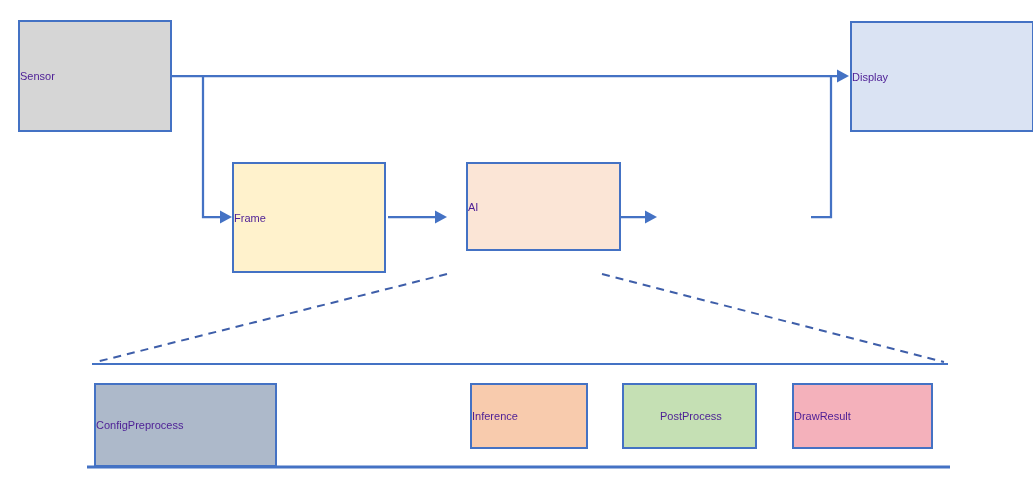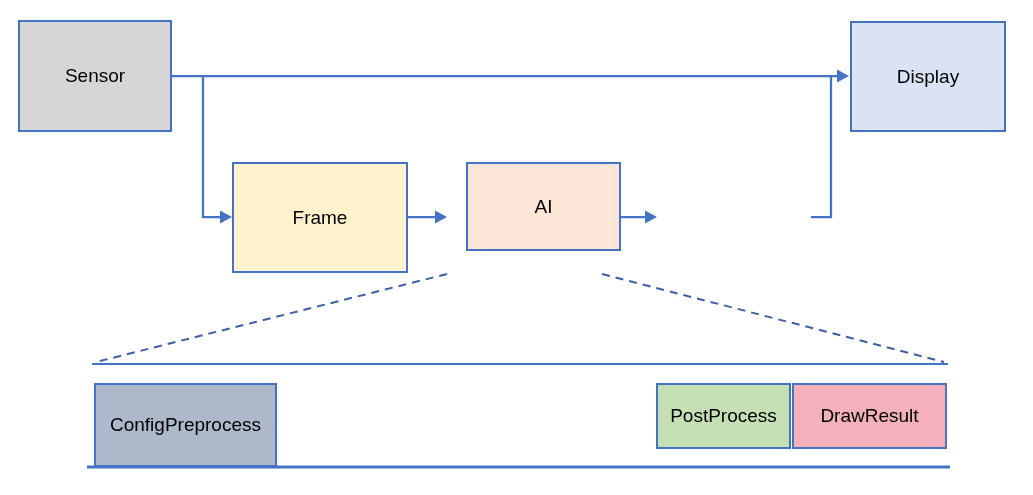--- a/index.html
+++ b/index.html
@@ -20,40 +20,39 @@
     left: 0;
     top: 0;
     pointer-events: none;
   }
   .node {
     position: absolute;
     border: 2px solid #4472C4;
     box-sizing: border-box;
     display: flex;
     align-items: center;
-    justify-content: center;
-    color: #000000;
-    font-size: 19px;
+    color: #4c1d95;
+    font-size: 11px;
   }
   .node .label {
     white-space: nowrap;
   }
   
   .n-sensor   { left: 18px;  top: 20px;  width: 154px; height: 112px; }
-  .n-display  { left: 850px; top: 21px;  width: 156px; height: 111px; }
+  .n-display  { left: 850px; top: 21px;  width: 184px; height: 111px; }
   
-  .n-frame    { left: 232px; top: 162px; width: 176px; height: 111px; }
+  .n-frame    { left: 232px; top: 162px; width: 154px; height: 111px; }
   .n-ai       { left: 466px; top: 162px; width: 155px; height: 89px; }
   .n-osd      { left: 657px; top: 162px; width: 154px; height: 111px; }
   
   .n-config   { left: 94px;  top: 383px; width: 183px; height: 84px; }
   .n-pre      { left: 310px; top: 383px; width: 127px; height: 66px; }
   .n-inf      { left: 470px; top: 383px; width: 118px; height: 66px; }
-  .n-post     { left: 656px; top: 383px; width: 135px; height: 66px; }
-  .n-draw     { left: 792px; top: 383px; width: 155px; height: 66px; }
+  .n-post     { left: 622px; top: 383px; width: 135px; height: 66px; padding-left: 36px; }
+  .n-draw     { left: 792px; top: 383px; width: 141px; height: 66px; }
 </style>
 </head>
 <body>
 
 <div class="canvas">
 
   <svg class="connectors" width="1033" height="495" viewBox="0 0 1033 495">
 
     <g fill="none" stroke-width="2.25" stroke="#4472C4">
       <path d="M172,76 H838"></path>
@@ -91,20 +90,23 @@
   <div class="node n-frame" style="background-color: rgb(255, 242, 204);">
     <span class="label">Frame</span>
   </div>
   <div class="node n-ai" style="background-color: rgb(251, 229, 214);">
     <span class="label">AI</span>
   </div>
 
   <div class="node n-config" style="background-color: rgb(173, 185, 202);">
     <span class="label">ConfigPreprocess</span>
   </div>
+  <div class="node n-inf" style="background-color: rgb(248, 203, 173);">
+    <span class="label">Inference</span>
+  </div>
   <div class="node n-post" style="background-color: rgb(197, 224, 180);">
     <span class="label">PostProcess</span>
   </div>
   <div class="node n-draw" style="background-color: rgb(244, 177, 187);">
     <span class="label">DrawResult</span>
   </div>
 
 </div>
 
 </body></html>

